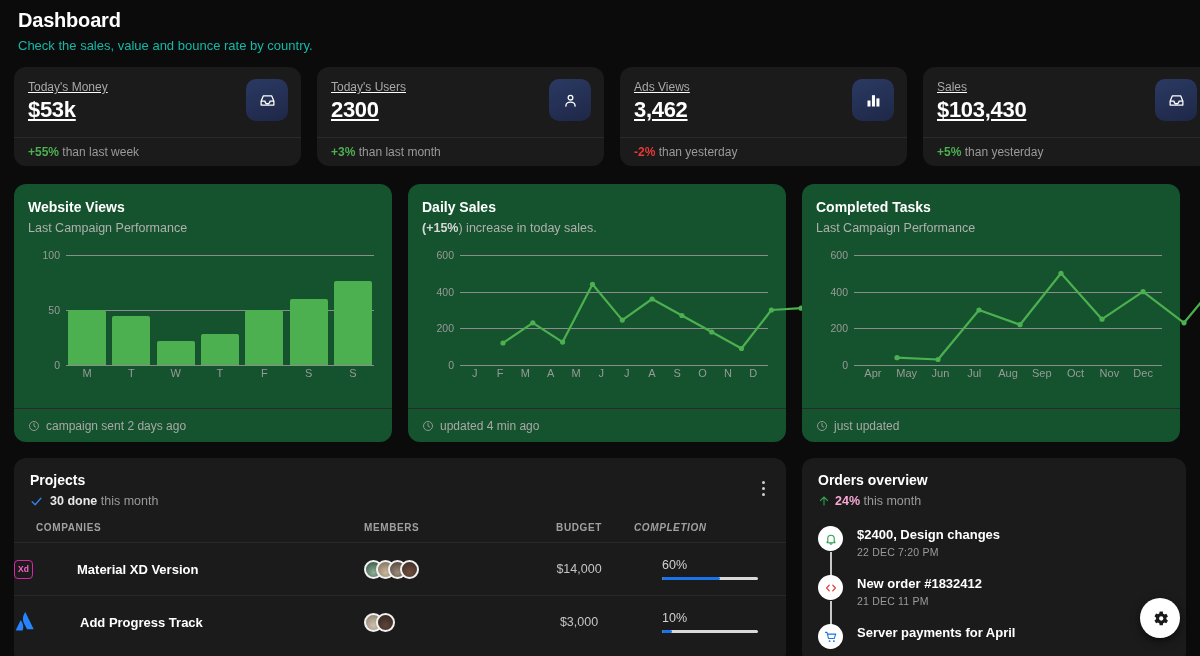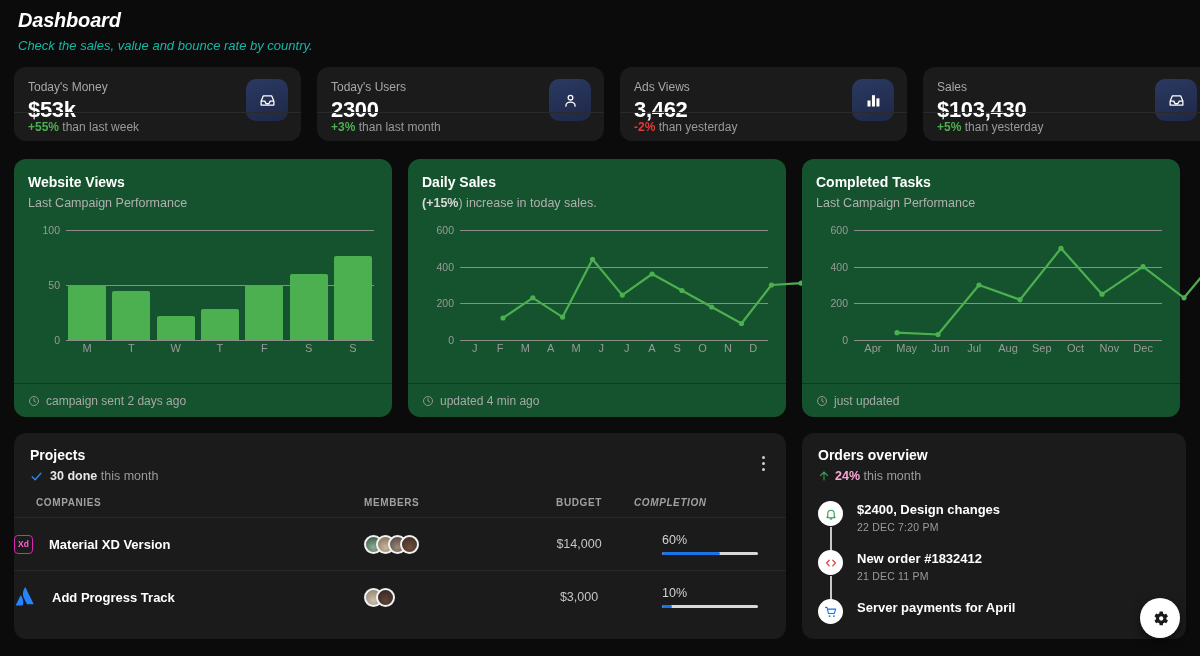--- a/index.html
+++ b/index.html
@@ -6,29 +6,29 @@
   html, body {
     width:1200px; height:656px;
     background:#0b0b0b;
     font-family:"Liberation Sans", sans-serif;
     color:#ffffff;
     overflow:hidden;
   }
   .page { width:1200px; height:656px; position:relative; padding:0 0 0 0; }
 
   
-  .header { padding:6px 0 0 18px;font-style:italic; }
+  .header { padding:6px 0 0 18px; }
   .header h1 { font-size:20px; font-weight:bold; letter-spacing:-0.2px; line-height:28px; }
   .header .sub { font-size:13px; color:#14b8a6; margin-top:3px; line-height:18px; }
 
   
   .stats { display:flex; gap:16px; padding:12px 0 0 14px; }
   .stat-card {
-    background:#1b1b1b; border-radius:12px; width:287px; height:74px;
-    position:relative; padding:12px 14px 0 14px; flex:0 0 auto;
+    background:#1b1b1b; border-radius:12px; width:287px; height:99px;
+    position:relative; padding:12px 14px 0 14px; flex:0 0 auto;text-decoration:underline;
   }
   .stat-card .label { font-size:12px; color:#a8a8a8; line-height:16px; }
   .stat-card .value { font-size:22px; font-weight:bold; margin-top:2px; letter-spacing:-0.3px; }
   .stat-card .iconbox {
     position:absolute; right:13px; top:12px; width:42px; height:42px;
     border-radius:10px;
     background:linear-gradient(160deg,#2b3a63 0%,#1e2747 100%);
     display:flex; align-items:center; justify-content:center;
   }
   .stat-card .divider {
@@ -72,21 +72,21 @@
   table.ptable th { font-size:10px; letter-spacing:0.6px; color:#a0a0a0; font-weight:bold;
                     text-align:left; padding:0 0 9px 0; }
   table.ptable th.c1 { padding-left:22px; width:350px; }
   table.ptable th.c2 { width:160px; }
   table.ptable th.c3 { width:110px; text-align:center; }
   table.ptable th.c4 { text-align:left;font-style:italic; }
   table.ptable td { border-top:1px solid #282828; padding:11px 0; vertical-align:middle; }
   td.c1 { padding-left:22px; }
   td.c3 { text-align:center; font-size:12.5px; color:#c4c4c4; }
   .comp { display:flex; align-items:center; gap:16px; }
-  .comp .cname { font-size:13px; font-weight:bold; }
+  .comp .cname { font-size:13px; font-weight:bold;margin-left:28px; }
   .xd-logo { width:19px; height:19px; border:1.6px solid #d726a8; border-radius:4px; display:flex;
              align-items:center; justify-content:center; font-size:8.5px; color:#ff61d2; font-weight:bold; }
   .atl-logo { width:22px; height:20px; }
   .avatars { display:flex; align-items:center; }
   .av { width:19px; height:19px; border-radius:50%; border:2px solid #f2f2f2; margin-left:-7px; }
   .av:first-child { margin-left:0; }
   .prog { width:96px; margin:4px auto; }
   .prog .pv { font-size:12.5px; color:#d2d2d2; margin-bottom:5px; }
   .prog .track { height:3px; background:#d9d9d9; border-radius:2px; overflow:hidden; }
   .prog .fill { height:100%; background:#1a73e8; border-radius:2px; }

